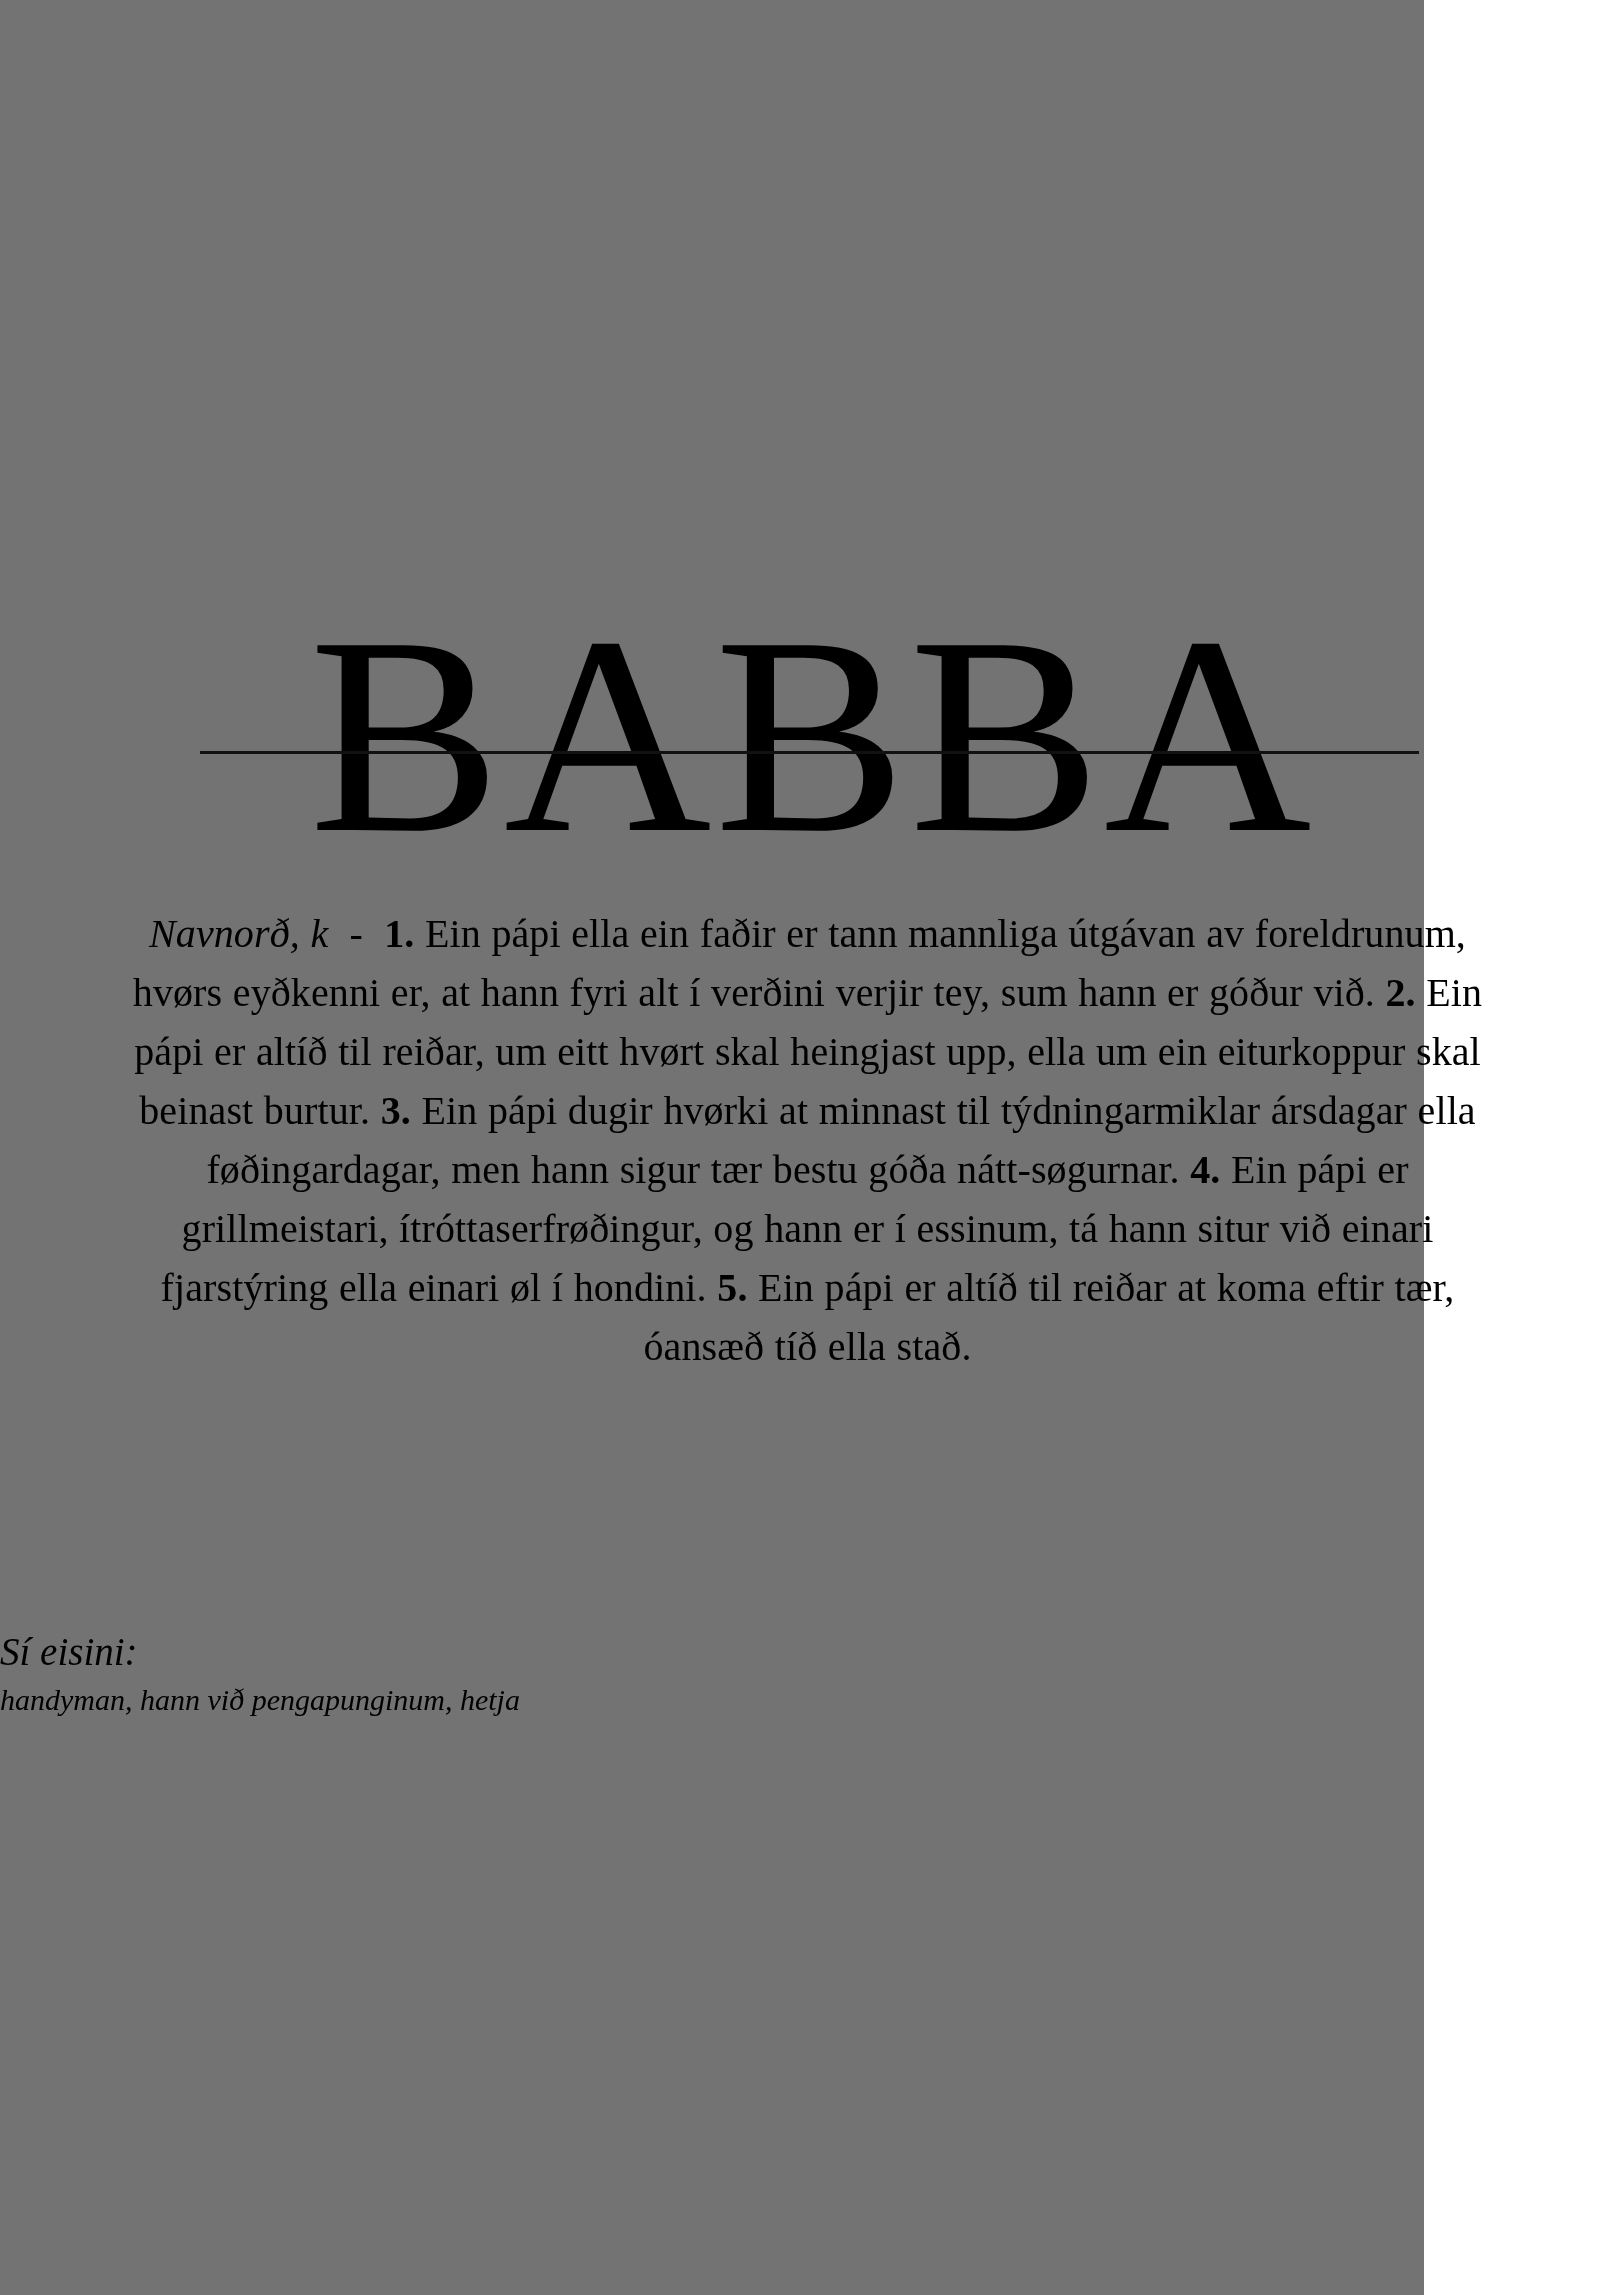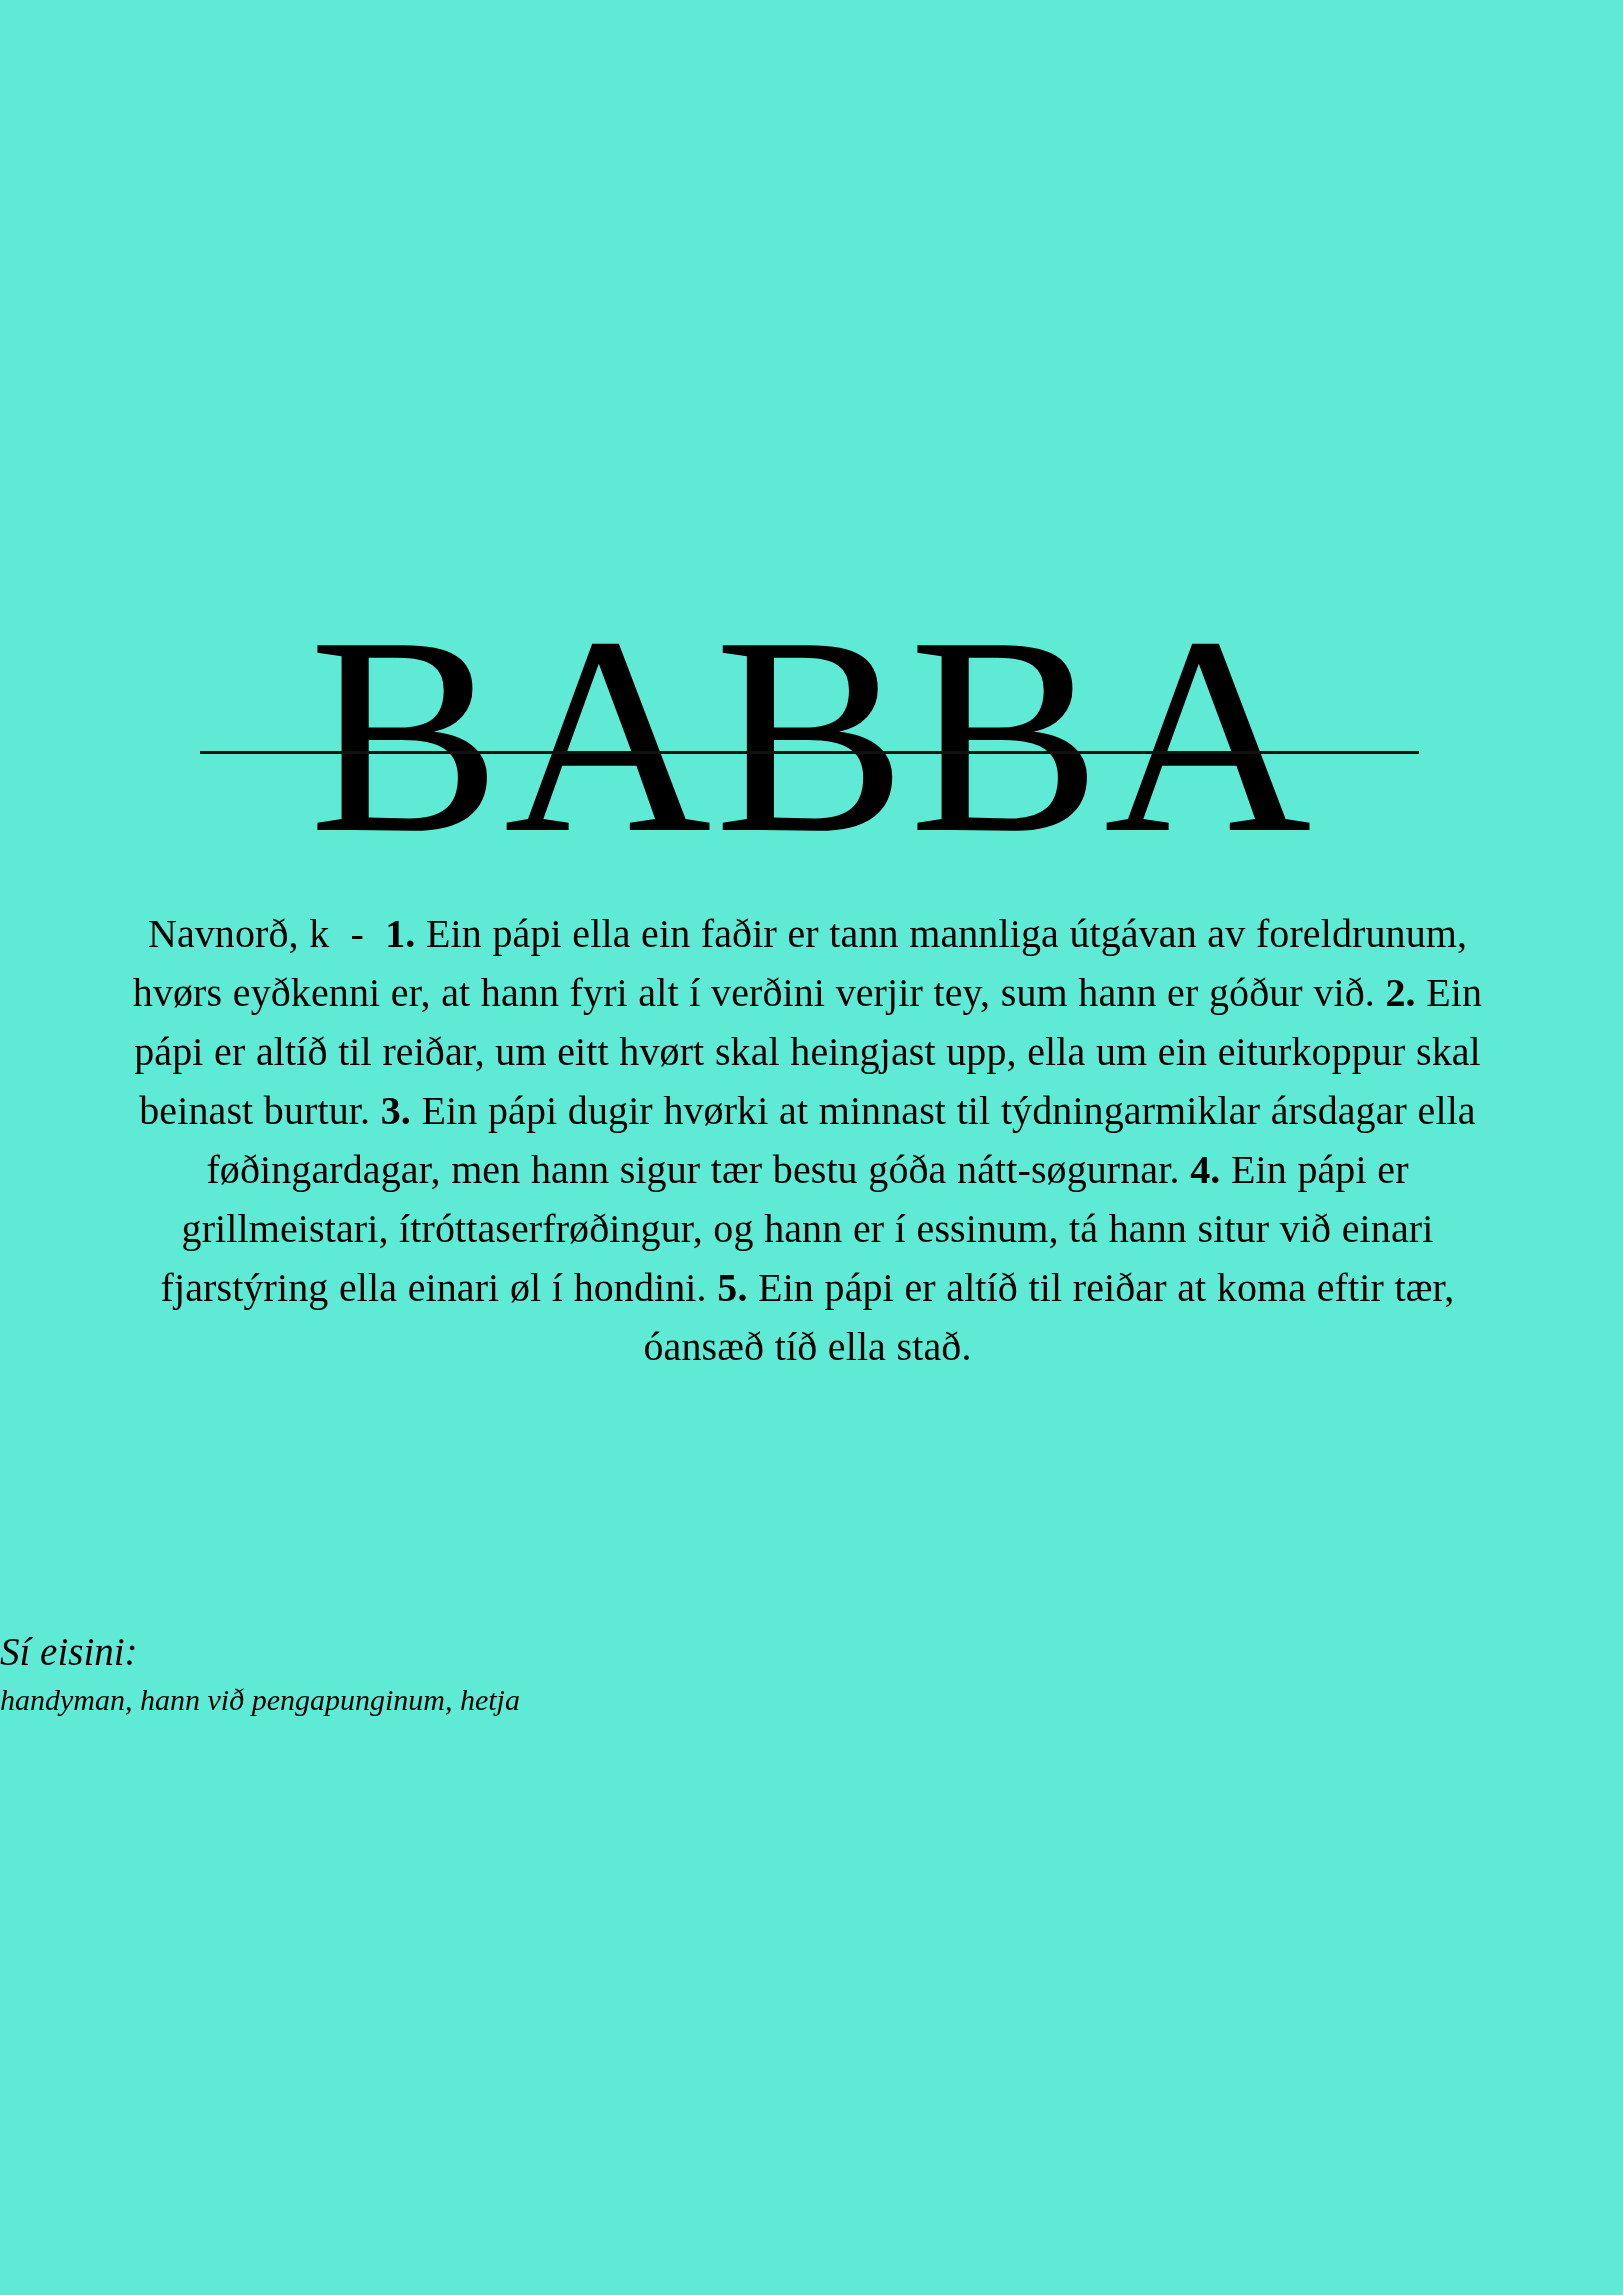--- a/index.html
+++ b/index.html
@@ -12,23 +12,23 @@
     width: 1623px;
     height: 2295px;
     overflow: hidden;
     font-family: "Liberation Serif", "DejaVu Serif", serif;
     color: #000000;
     -webkit-font-smoothing: antialiased;
   }
 
   .page {
     position: relative;
-    width: 1623px;
+    width: 1424px;
     height: 2295px;
-    background: #5eead4;
+    background: #737373;
     box-sizing: border-box;
   }
 
   
   .title-block {
     position: absolute;
     left: 0;
     top: 437px;
     width: 1623px;
     text-align: center;
@@ -68,20 +68,21 @@
     font-family: "Liberation Serif", "DejaVu Serif", serif;
     font-size: 40px;
     line-height: 59px;
     letter-spacing: 0.1px;
     word-spacing: 0.5px;
     color: #000000;
     text-align: center;
     margin: 0;
   }
   .pos {
+    font-style: italic;
     text-align: center;
   }
   .sep {
     font-style: normal;
   }
   .sense-num {
     font-weight: 700;
   }
 
   

